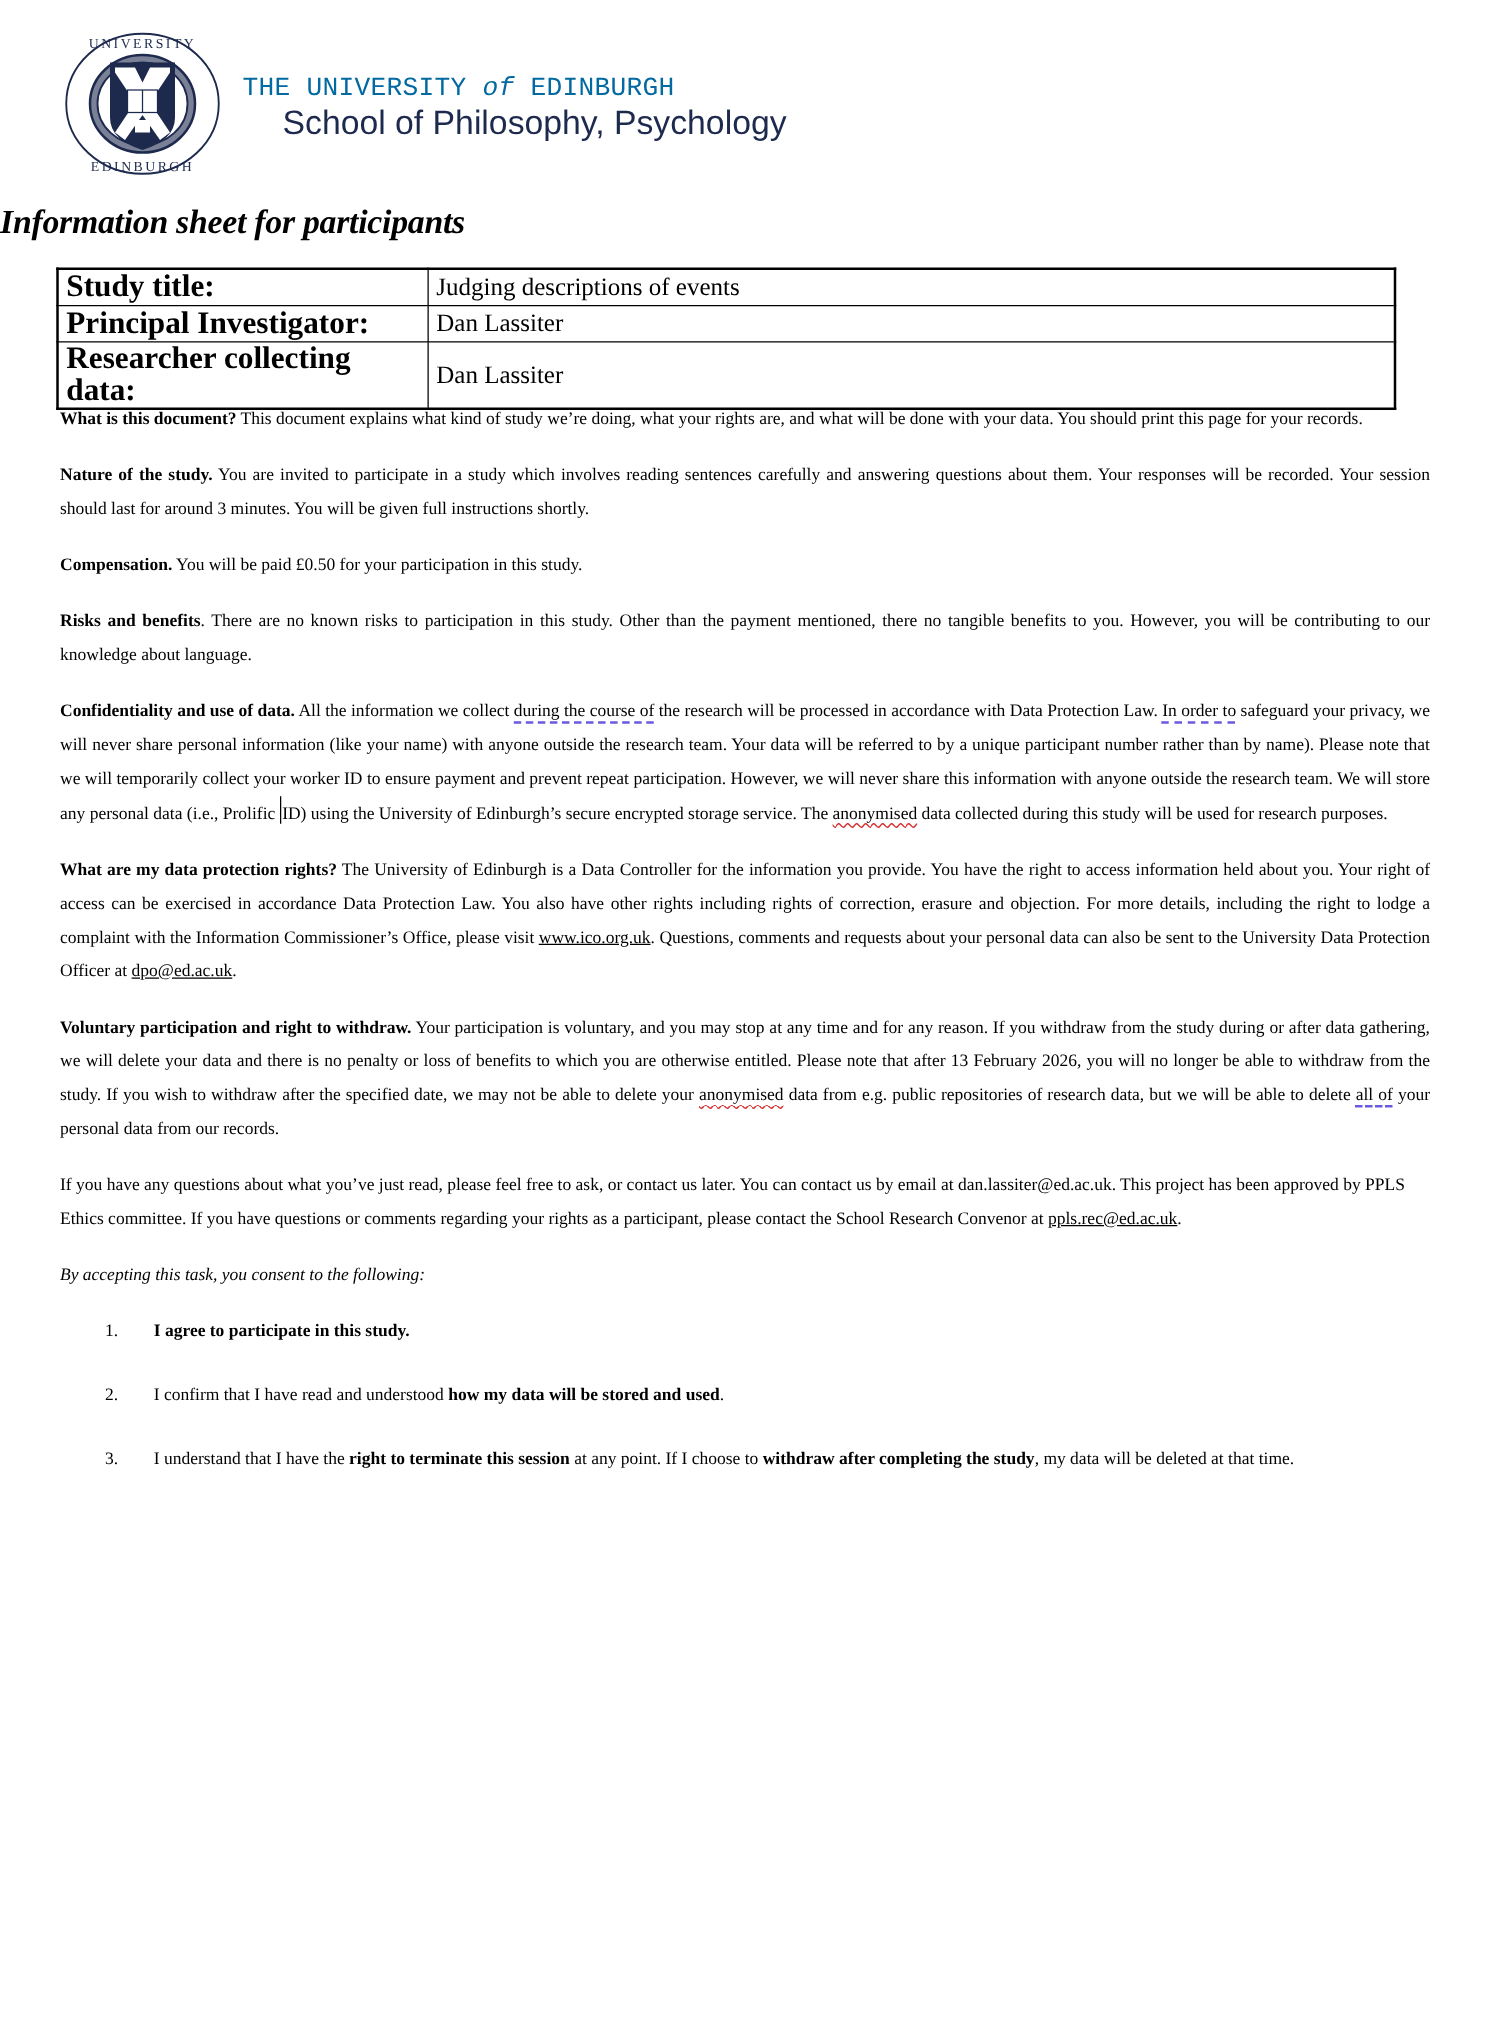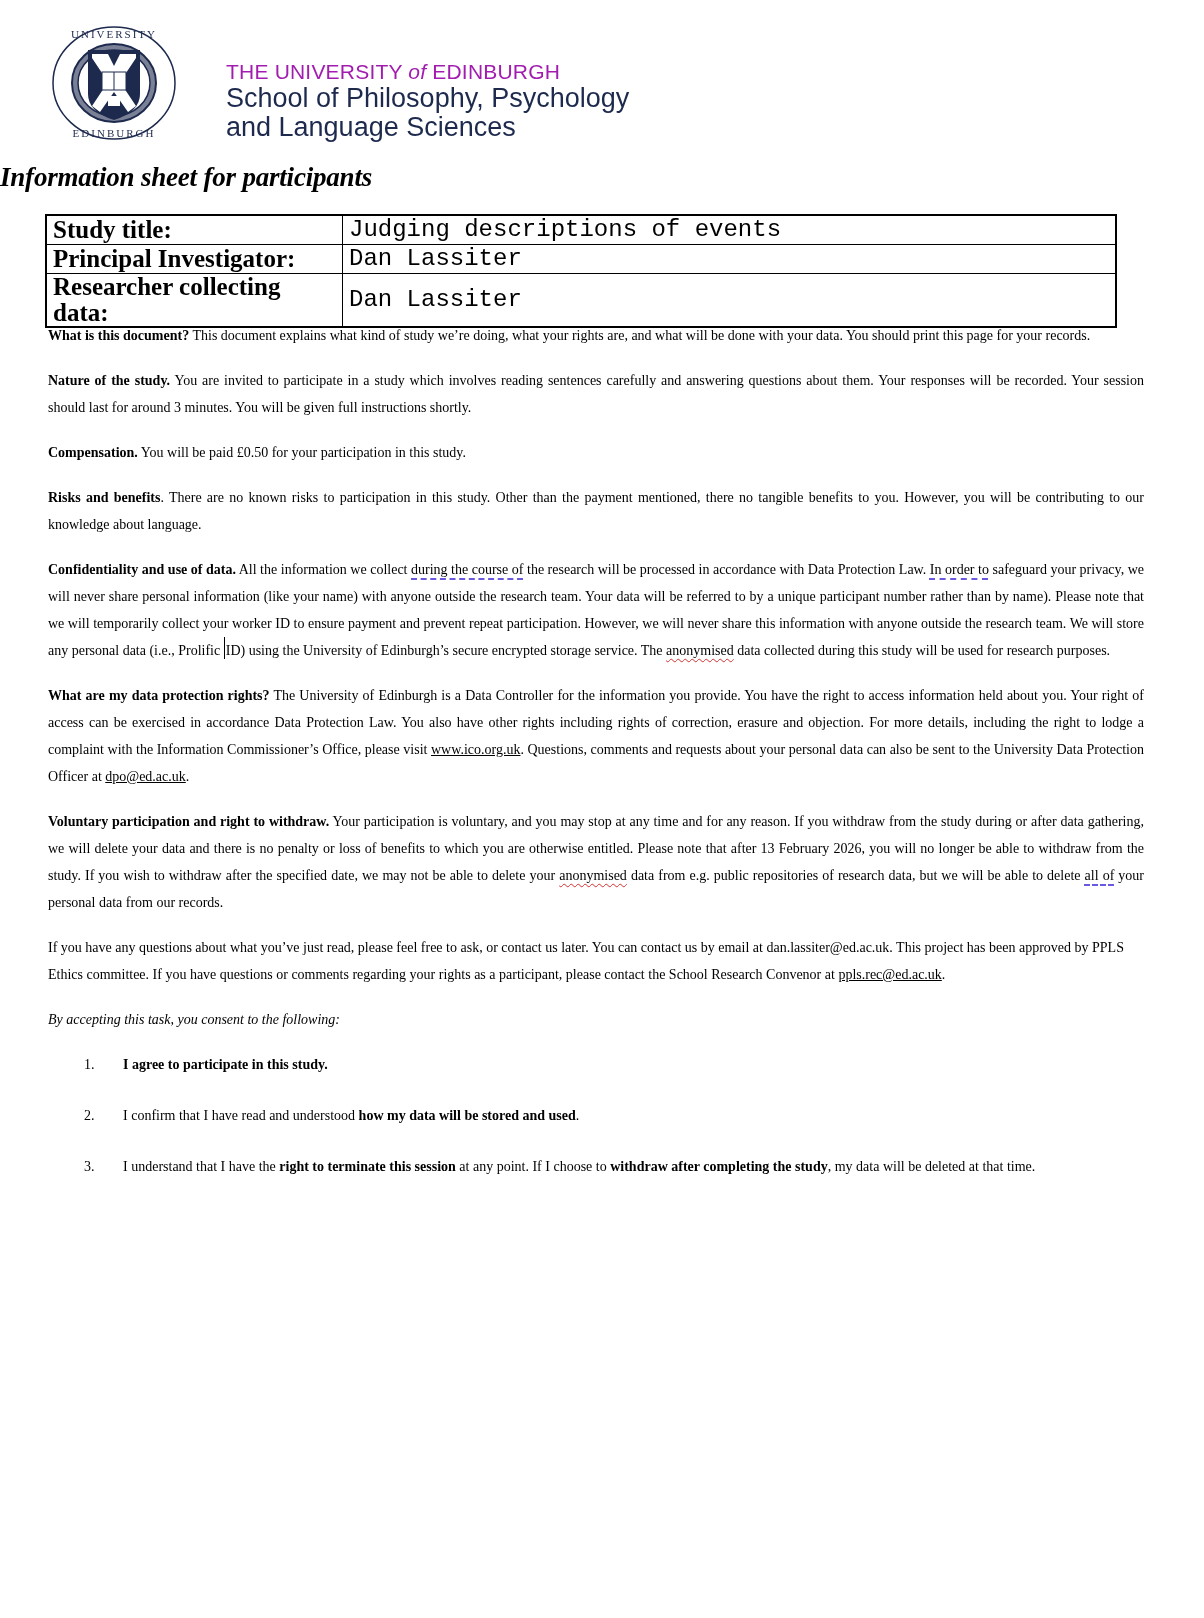--- a/index.html
+++ b/index.html
@@ -5,22 +5,22 @@
     html, body { margin: 0; padding: 0; background: #ffffff; }
     body {
       width: 1204px; height: 1618px; overflow: hidden; position: relative;
       font-family: "Liberation Serif", "DejaVu Serif", serif;
       color: #000;
     }
     .header { position: absolute; left: 44px; top: 14px; width: 640px; height: 130px; }
     .logo { position: absolute; left: 6px; top: 10px; width: 128px; height: 118px; }
     .brand { position: absolute; left: 150px; top: 46px; }
     .brand-univ {
-      font-family: Liberation Sans, sans-serif; font-size: 21px; color: #a21caf;
-      letter-spacing: 0.2px; line-height: 24px; white-space: nowrap; margin-left: 32px;
+      font-family: Liberation Mono, monospace; font-size: 21px; color: #0369a1;
+      letter-spacing: 0.2px; line-height: 24px; white-space: nowrap;
     }
     .brand-univ i { font-size: 21px; }
     .brand-school {
       font-family: "Liberation Sans", sans-serif; font-size: 27px; color: #1d2a4e;
       line-height: 29px; white-space: nowrap; margin-left: 32px;
     }
 
     .title {
       position: absolute; left: 0; width: 1204px; top: 162px; text-align: left;
       font-size: 27px; font-style: italic; font-weight: bold; letter-spacing: -0.2px;
@@ -28,21 +28,21 @@
 
     table.info {
       position: absolute; left: 45px; top: 214px; width: 1072px;
       border-collapse: collapse; border: 2px solid #000;
     }
     table.info td {
       border: 1.5px solid #000; height: 28px; padding: 0 6px; font-size: 25px;
       line-height: 26px; vertical-align: middle;
     }
     table.info td.lbl { width: 283px; font-weight: bold; font-family: "Liberation Serif", serif; }
-    table.info td.val { font-family: Liberation Mono, monospace; font-size: 24px; }
+    table.info td.val { font-family: Liberation Serif, serif; font-size: 20px; }
 
     .body-text {
       position: absolute; left: 48px; top: 322px; width: 1096px;
       font-size: 14px; line-height: 27px; text-align: justify;
     }
     .body-text p { margin: 0 0 18px 0; }
     .body-text b { font-weight: bold; }
     .link { color: #000000; text-decoration: underline; }
     .squiggle {
       text-decoration: underline wavy #d62f2f; text-decoration-thickness: 1px; text-underline-offset: 3px;
@@ -70,21 +70,20 @@
     <path d="M42 30 L58 30 L64 42 L70 30 L86 30 L86 34 L70 58 L86 82 L78 88 L64 68 L50 88 L42 82 L58 58 L42 34 Z" fill="#ffffff"></path>
     <rect x="52" y="48" width="24" height="18" fill="#ffffff" stroke="#1d2a4e" stroke-width="1"></rect>
     <line x1="64" y1="48" x2="64" y2="66" stroke="#1d2a4e" stroke-width="1"></line>
     <rect x="58" y="72" width="12" height="10" fill="#ffffff"></rect>
     <text x="64" y="14" font-size="11" text-anchor="middle" fill="#1d2a4e" font-family="Liberation Serif, serif" letter-spacing="2">UNIVERSITY</text>
     <text x="64" y="113" font-size="11" text-anchor="middle" fill="#1d2a4e" font-family="Liberation Serif, serif" letter-spacing="2">EDINBURGH</text>
   </svg>
   <div class="brand">
     <div class="brand-univ"><span>THE UNIVERSITY </span><i>of</i><span> EDINBURGH</span></div>
     <div class="brand-school">School of Philosophy, Psychology</div>
-    <div class="brand-school">and Language Sciences</div>
   </div>
 </div>
 
 <div class="title">Information sheet for participants</div>
 
 <table class="info">
   <tbody>
       <tr>
     <td class="lbl">Study title:</td>
     <td class="val">Judging descriptions of events</td>

